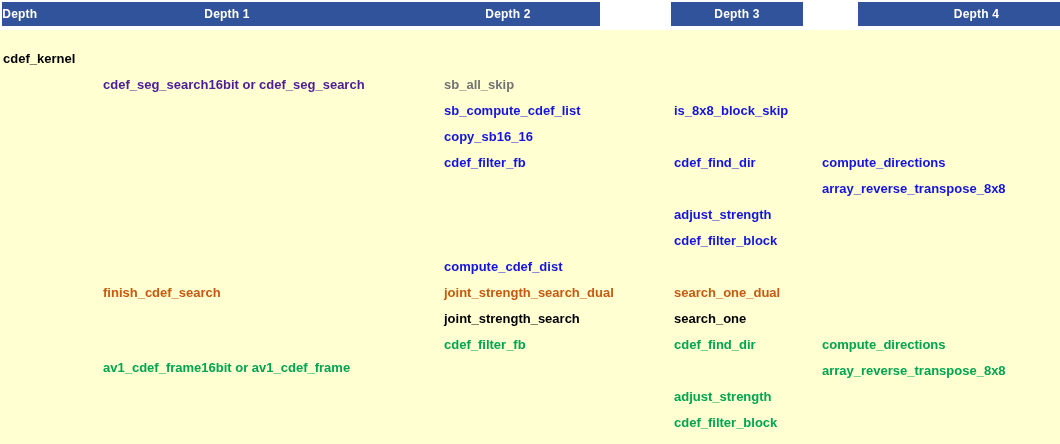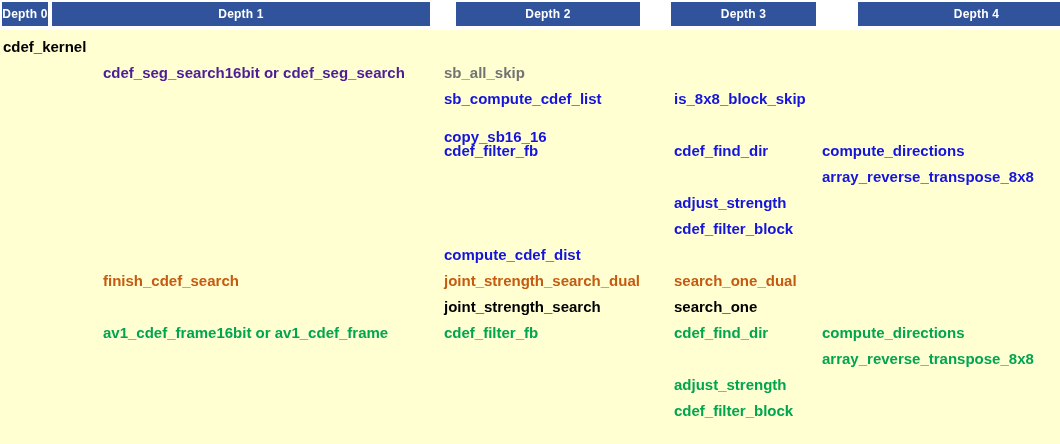--- a/index.html
+++ b/index.html
@@ -20,50 +20,50 @@
     position:absolute;top:2px;height:24px;
     background:#31539B;color:#FFFFFF;
     display:flex;align-items:center;justify-content:center;
     font-size:12px;letter-spacing:0.2px;
   }
   .rows{
     position:absolute;top:30px;left:0;width:1060px;
   }
   .row{position:relative;height:26px;}
   .fn{
-    position:absolute;top:4px;
-    line-height:26px;font-size:15px;
+    position:absolute;top:16px;
+    line-height:26px;font-size:13px;
     white-space:nowrap;
   }
 </style>
 </head>
 <body>
 
 <div class="stage">
   <div class="header-band">
     <div class="hcell" style="left:2px;width:46px">Depth 0</div>
-    <div class="hcell" style="left:52px;width:378px">Depth 1</div>
-    <div class="hcell" style="left:456px;width:184px">Depth 2</div>
-    <div class="hcell" style="left:671px;width:145px">Depth 3</div>
+    <div class="hcell" style="left:38px;width:378px">Depth 1</div>
+    <div class="hcell" style="left:416px;width:184px">Depth 2</div>
+    <div class="hcell" style="left:671px;width:132px">Depth 3</div>
     <div class="hcell" style="left:858px;width:237px">Depth 4</div>
   </div>
   <div class="rows">
       <div class="row">
         <span class="fn" style="left: 3px; color: rgb(0, 0, 0);">cdef_kernel</span>
       </div>
       <div class="row">
         <span class="fn" style="left: 103px; color: #4c1d95;">cdef_seg_search16bit or cdef_seg_search</span>
         <span class="fn" style="left: 444px; color: #737373;">sb_all_skip</span>
       </div>
       <div class="row">
         <span class="fn" style="left: 444px; color: rgb(20, 20, 220);">sb_compute_cdef_list</span>
         <span class="fn" style="left: 674px; color: rgb(20, 20, 220);">is_8x8_block_skip</span>
       </div>
       <div class="row">
-        <span class="fn" style="left: 444px; color: rgb(20, 20, 220); margin-top: 12px;">copy_sb16_16</span>
+        <span class="fn" style="left: 444px; color: rgb(20, 20, 220);">copy_sb16_16</span>
       </div>
       <div class="row">
         <span class="fn" style="left: 444px; color: rgb(20, 20, 220);">cdef_filter_fb</span>
         <span class="fn" style="left: 674px; color: rgb(20, 20, 220);">cdef_find_dir</span>
         <span class="fn" style="left: 822px; color: rgb(20, 20, 220);">compute_directions</span>
       </div>
       <div class="row">
         <span class="fn" style="left: 822px; color: rgb(20, 20, 220);">array_reverse_transpose_8x8</span>
       </div>
       <div class="row">
@@ -78,21 +78,21 @@
       <div class="row">
         <span class="fn" style="left: 103px; color: rgb(197, 90, 17); text-align: right;">finish_cdef_search</span>
         <span class="fn" style="left: 674px; color: rgb(197, 90, 17);">search_one_dual</span>
         <span class="fn" style="left: 444px; color: rgb(197, 90, 17);">joint_strength_search_dual</span>
       </div>
       <div class="row">
         <span class="fn" style="left: 674px; color: rgb(0, 0, 0);">search_one</span>
         <span class="fn" style="left: 444px; color: rgb(0, 0, 0);">joint_strength_search</span>
       </div>
       <div class="row">
-        <span class="fn" style="left: 103px; color: rgb(0, 165, 80);">av1_cdef_frame16bit or av1_cdef_frame</span>
+        <span class="fn" style="left: 103px; color: rgb(0, 165, 80); margin-top: 23px;">av1_cdef_frame16bit or av1_cdef_frame</span>
         <span class="fn" style="left: 444px; color: rgb(0, 165, 80);">cdef_filter_fb</span>
         <span class="fn" style="left: 674px; color: rgb(0, 165, 80);">cdef_find_dir</span>
         <span class="fn" style="left: 822px; color: rgb(0, 165, 80);">compute_directions</span>
       </div>
       <div class="row">
         <span class="fn" style="left: 822px; color: rgb(0, 165, 80);">array_reverse_transpose_8x8</span>
       </div>
       <div class="row">
         <span class="fn" style="left: 674px; color: rgb(0, 165, 80);">adjust_strength</span>
       </div>

